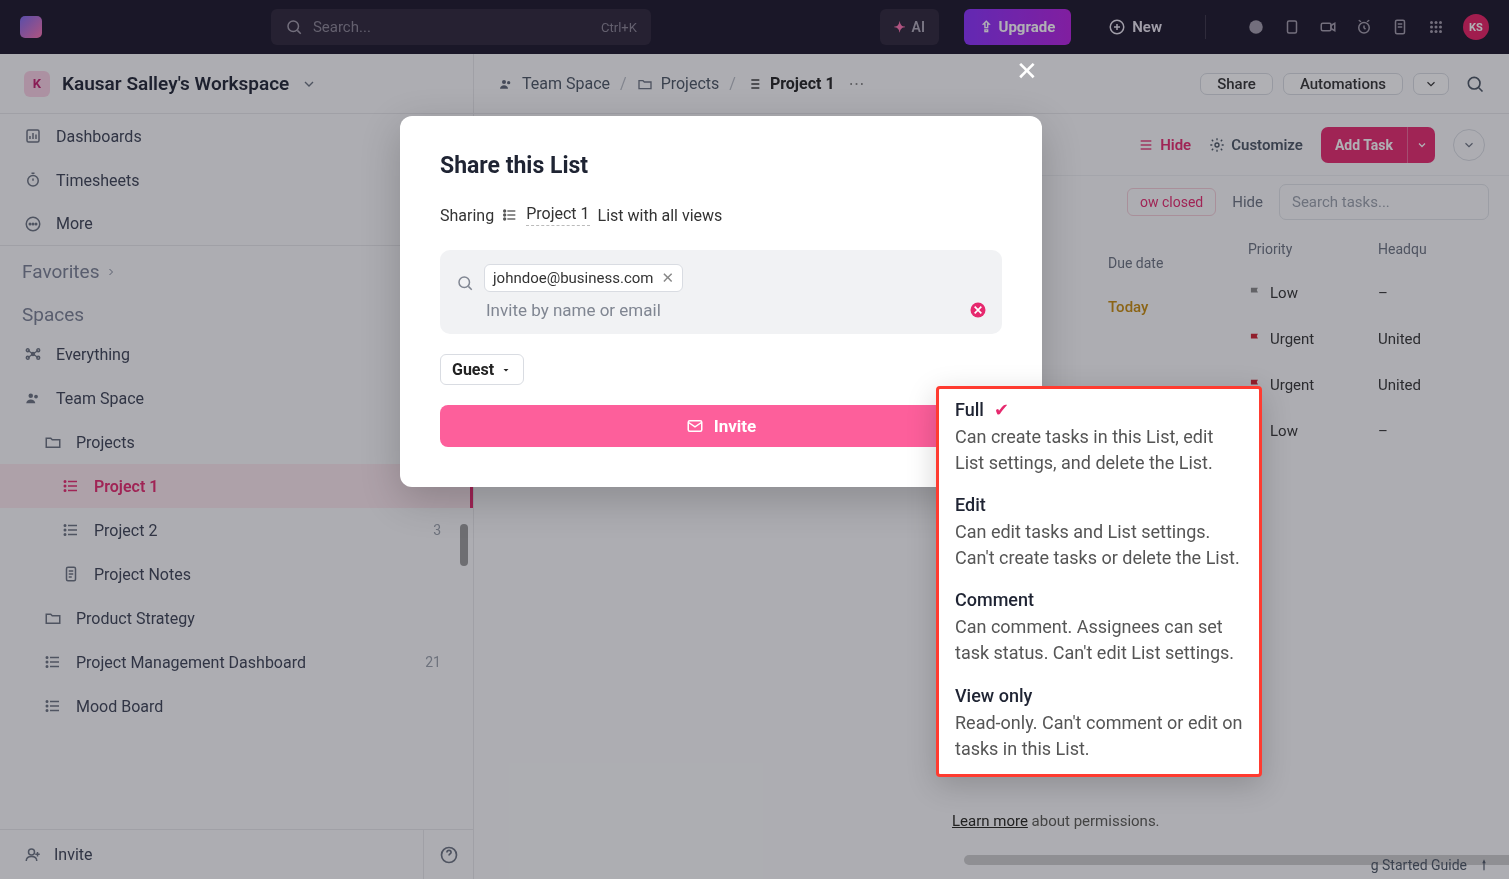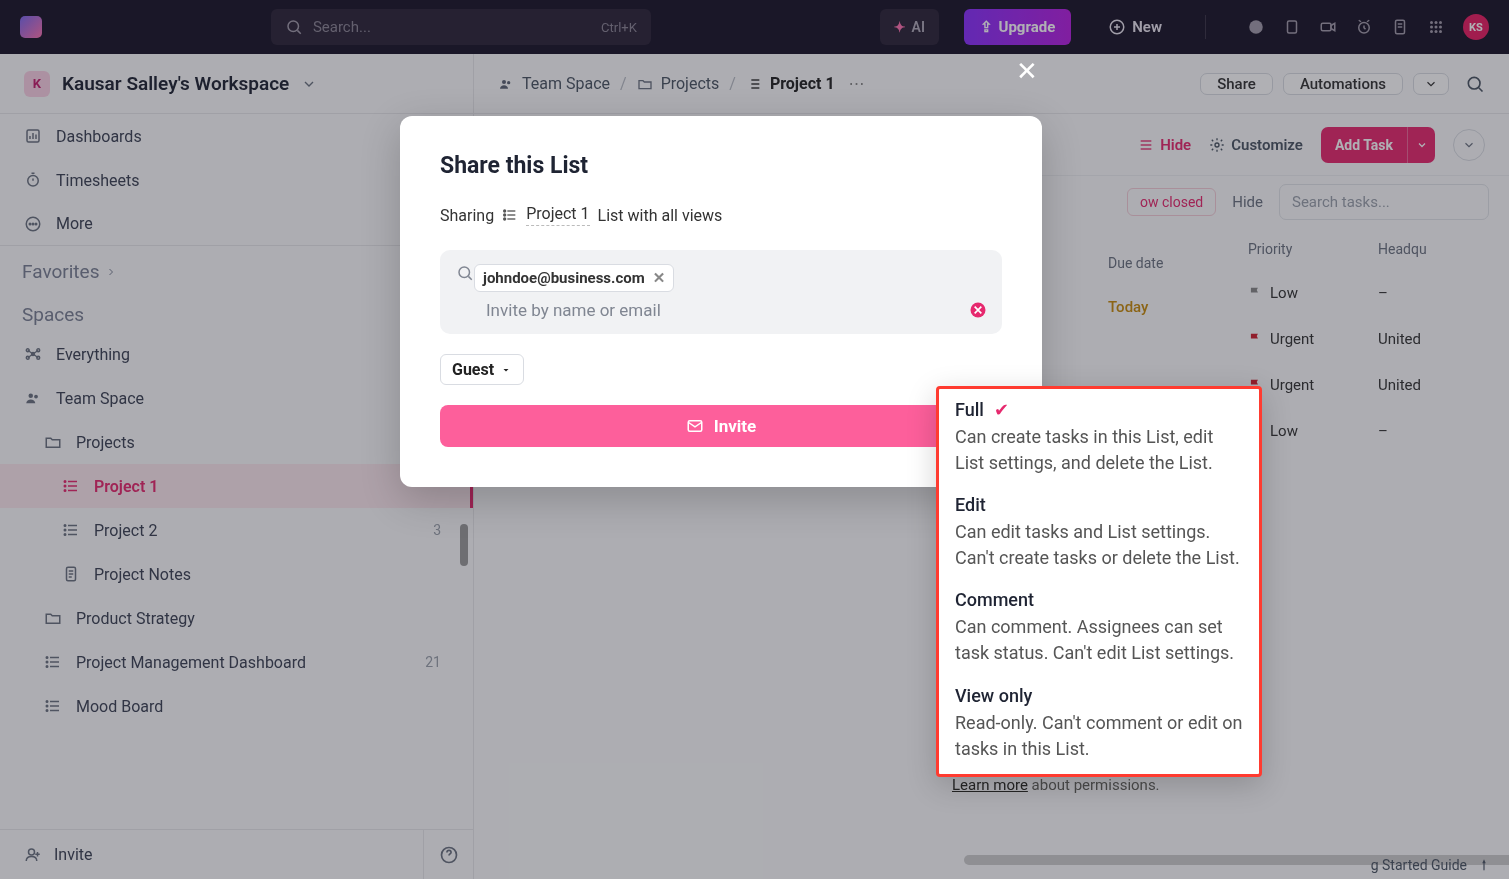--- a/index.html
+++ b/index.html
@@ -75,35 +75,35 @@
     .guide-pill { position:absolute; bottom:6px; right:18px; font-size:14px; color:#4b5563; display:flex; align-items:center; gap:10px; }
     
     .dim { position:absolute; inset:0; background:rgba(30,30,40,.35); }
     
     .modal { position:absolute; left:400px; top:116px; width:642px; background:#fff; border-radius:12px; padding:36px 40px 40px; box-shadow:0 12px 40px rgba(0,0,0,.2); }
     .close-x { position:absolute; left:1016px; top:56px; color:#fff; font-size:26px; cursor:pointer; }
     .modal h2 { font-size:23px; font-weight:700; color:#1f2433; margin-bottom:25px; }
     .modal .sub { font-size:16px; color:#333; display:flex; align-items:center; gap:8px; margin-bottom:24px; flex-wrap:wrap; }
     .modal .sub .proj { border-bottom:1px dashed #bbb; padding-bottom:2px; }
     .inv-box { background:#f1f2f4; border-radius:10px; padding:14px 16px; position:relative; margin-bottom:20px; }
-    .inv-search-row { display:flex; align-items:flex-start; margin-bottom:8px;font-weight:bold; }
+    .inv-search-row { display:flex; align-items:flex-end; gap:10px; margin-bottom:8px; }
     .chip { background:#fff; border:1px solid #d9dce2; border-radius:6px; padding:4px 8px; display:flex; align-items:center; gap:8px; font-size:15px; color:#333; }
     .chip .x { color:#888; cursor:pointer; }
     .inv-ph { font-size:17px; color:#808692; padding-left:30px; }
     .inv-del { position:absolute; right:14px; bottom:14px; width:20px; height:20px; color:#e6296e; }
     .guest-dd { border:1px solid #d9dce2; border-radius:6px; padding:5px 11px; font-size:16px; font-weight:700; color:#222; display:inline-flex; align-items:center; gap:6px; margin-bottom:20px; }
     .inv-btn { width:100%; height:42px; background:#fd5f9b; color:#fff; border:none; border-radius:8px; font-size:17px; font-weight:700; display:flex; align-items:center; justify-content:center; gap:10px; }
     
     .perm-pop { position:absolute; left:936px; top:386px; width:326px; background:#fff; border:3px solid #ff3b30; border-radius:4px; padding:10px 16px 12px; box-shadow:0 8px 30px rgba(0,0,0,.18); }
     .perm-item { margin-bottom:18px; }
     .perm-item:last-child { margin-bottom:0; }
     .perm-title { font-size:18px; font-weight:500; color:#1f2433; display:flex; align-items:center; gap:10px; }
     .perm-title .chk { color:#e6296e; }
     .perm-desc { font-size:18px; color:#555; line-height:1.45; margin-top:4px; }
-    .perm-footer { position:absolute; left:952px; top:776px; font-size:15px; color:#444; }
+    .perm-footer { position:absolute; left:952px; top:812px; font-size:15px; color:#444; }
     .perm-footer .lm { text-decoration:underline; color:#222; }
     .tiny-scroll { position:absolute; left:460px; top:524px; width:8px; height:42px; background:#9a9a9a; border-radius:4px; }
     svg { display:block; }
   </style>
 </head>
 <body>
 
 <div class="topbar">
   <div class="logo"></div>
   <div class="search-wrap">

